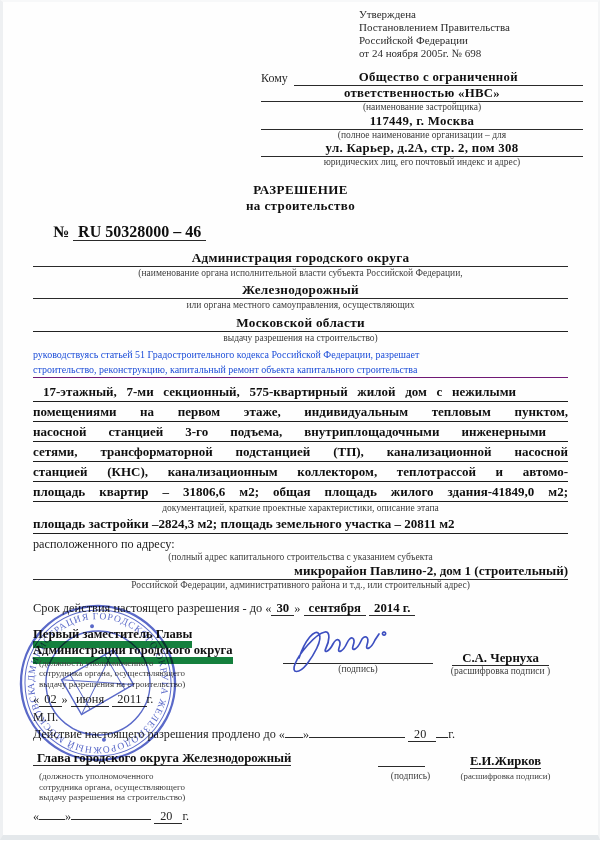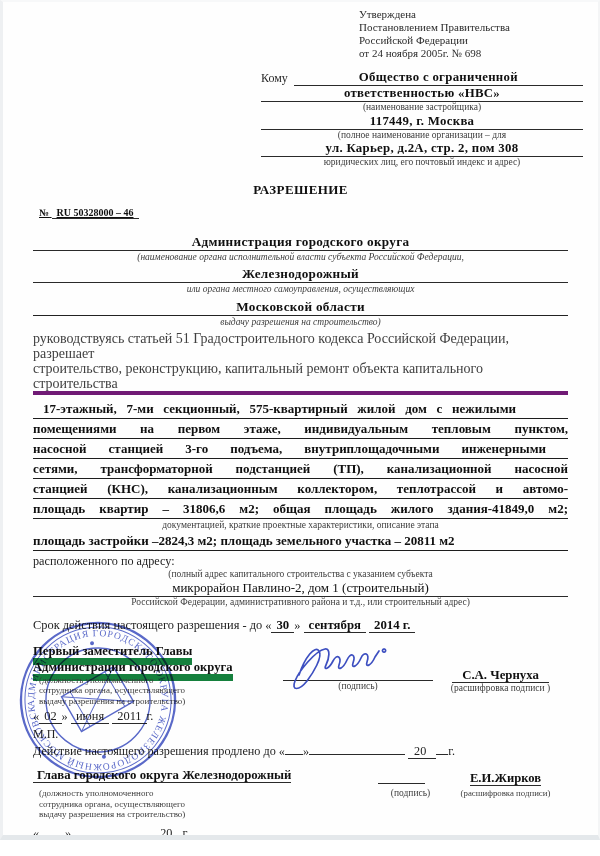--- a/index.html
+++ b/index.html
@@ -22,43 +22,43 @@
 
   .approved { margin-left:326px; font-size:11px; line-height:13px; color:#2b2b2b; }
 
   .recipient { width:322px; margin-left:228px; margin-top:9px; font-size:12px; }
   .rcp-row1 { display:flex; align-items:flex-end; height:17px; }
   .rcp-label { padding-right:6px; color:#2b2b2b; }
   .rcp-val { flex:1; text-align:center; font-size:12.8px; letter-spacing:.3px; }
   .rcp-line { height:16px; text-align:center; font-size:12.8px; letter-spacing:.3px; }
 
   .title { text-align:center; margin-top:13px; font-size:13px; line-height:16px; letter-spacing:.4px; }
-  .number { margin-top:9px; margin-left:6px; font-size:10px; height:17px;text-decoration:underline; }
+  .number { margin-top:9px; margin-left:20px; font-size:16px; height:17px; }
 
   .authority { margin-top:9px; text-align:center; }
   .auth-line { font-size:13.2px; line-height:17px; letter-spacing:.3px; border-bottom:1px solid #2a2a2a; }
   .auth-line.thick { border-bottom:1.6px solid #222; }
-  .authority .cap { margin:1px 0 2px 0;font-style:italic; }
-
-  .legal { margin-top:3px; font-size:14px; line-height:15px; color:#404040; }
-  .legal .u2 { display:block; border-bottom:4px solid #701a75; }
+  .authority .cap { margin:1px 0 2px 0; }
+
+  .legal { margin-top:3px; font-size:10px; line-height:15px; color:#1d4ed8; }
+  .legal .u2 { display:block; border-bottom:1px solid #701a75; }
 
   .object { margin-top:4px; }
   .obj-line {
     font-weight:bold; color:#101010; font-size:13px; line-height:19px;
     border-bottom:1.4px solid #1d1d1d; text-align:justify; text-align-last:justify;
   }
   .obj-line:first-child { padding-left:10px; padding-right:52px; }
   .obj-line:nth-child(3) { padding-right:22px; }
   .object .cap { margin-top:1px; }
   .area-line { font-weight:bold; color:#101010; font-size:13px; line-height:18px; border-bottom:1.4px solid #1d1d1d; }
 
   .addr-row1 { display:flex; align-items:flex-end; font-size:12.2px; height:18px; }
   .addr-val { flex:1; font-weight:bold; color:#101010; font-size:13px; padding-left:8px; letter-spacing:.2px; }
-  .addr-row2 { text-align:center; font-weight:normal; color:#101010; font-size:13px; height:17px; }
+  .addr-row2 { text-align:right; font-weight:bold; color:#101010; font-size:13px; height:17px; }
 
   .validity { margin-top:9px; font-size:12.4px; }
   .validity .b { font-size:12.8px; }
   .pad-u { padding:0 5px; }
 
   .sign1 { position:relative; margin-top:10px; display:grid; grid-template-columns:250px 150px 1fr; }
   .s1-pos { font-size:12.6px; line-height:16px; }
   .s1-pos span { border-bottom:7px solid #15803d;text-align:center; }
   .s1-date { margin-top:3px; font-size:12.4px; }
   .s1-mp { margin-top:3px; font-size:12px; color:#242424; }
@@ -109,20 +109,21 @@
     <div class="rcp-line b u">ответственностью «НВС»</div>
     <div class="cap">(наименование застройщика)</div>
     <div class="rcp-line b u">117449, г. Москва</div>
     <div class="cap">(полное наименование организации – для</div>
     <div class="rcp-line b u">ул. Карьер, д.2А, стр. 2, пом 308</div>
     <div class="cap">юридических лиц, его почтовый индекс и адрес)</div>
   </div>
 
   <div class="title b">
     <div>РАЗРЕШЕНИЕ</div>
+    <div>на строительство</div>
   </div>
 
   <div class="number b">
     <span>№</span>
     <span class="u pad-u">RU 50328000 – 46</span>
   </div>
 
   <div class="authority">
     <div class="auth-line b">Администрация городского округа</div>
     <div class="cap">(наименование органа исполнительной власти субъекта Российской Федерации,</div>

